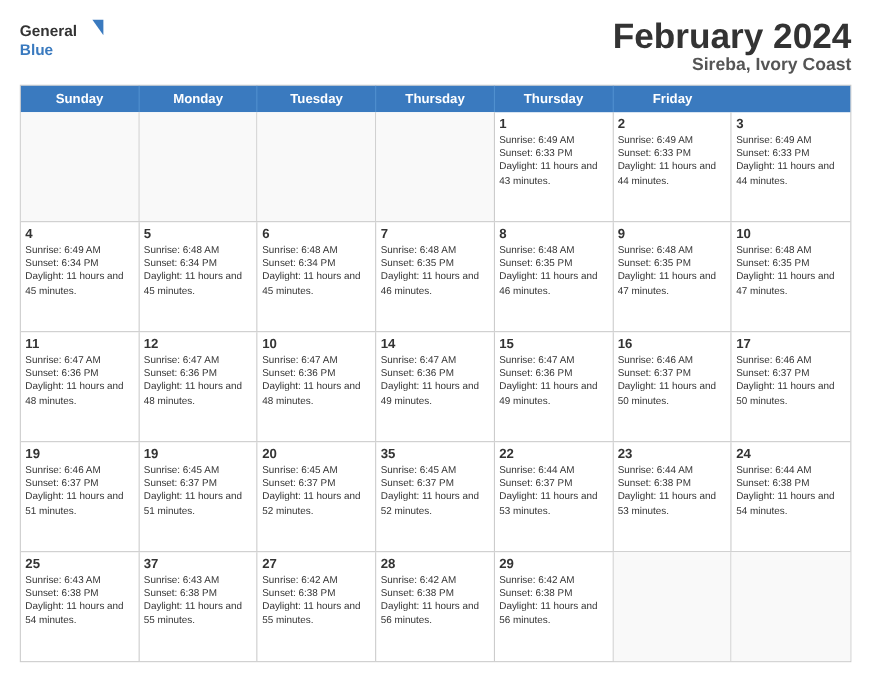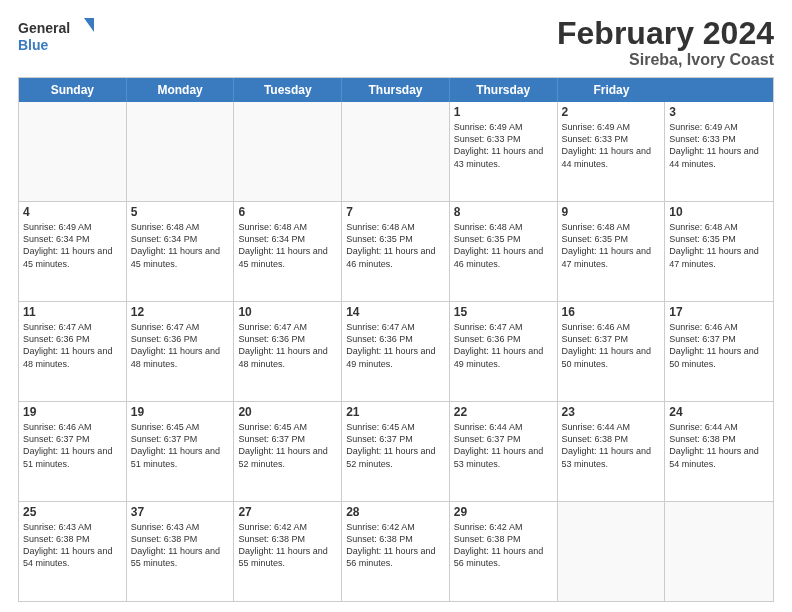--- a/index.html
+++ b/index.html
@@ -250,21 +250,21 @@
 Sunset: 6:37 PM
 Daylight: 11 hours and 51 minutes.</div>
           </div>
           <div class="cal-cell">
             <span class="day-num">20</span>
             <div class="cell-info" style="white-space: pre-line;">Sunrise: 6:45 AM
 Sunset: 6:37 PM
 Daylight: 11 hours and 52 minutes.</div>
           </div>
           <div class="cal-cell">
-            <span class="day-num">21</span>
+            <span class="day-num">35</span>
             <div class="cell-info" style="white-space: pre-line;">Sunrise: 6:45 AM
 Sunset: 6:37 PM
 Daylight: 11 hours and 52 minutes.</div>
           </div>
           <div class="cal-cell">
             <span class="day-num">22</span>
             <div class="cell-info" style="white-space: pre-line;">Sunrise: 6:44 AM
 Sunset: 6:37 PM
 Daylight: 11 hours and 53 minutes.</div>
           </div>

